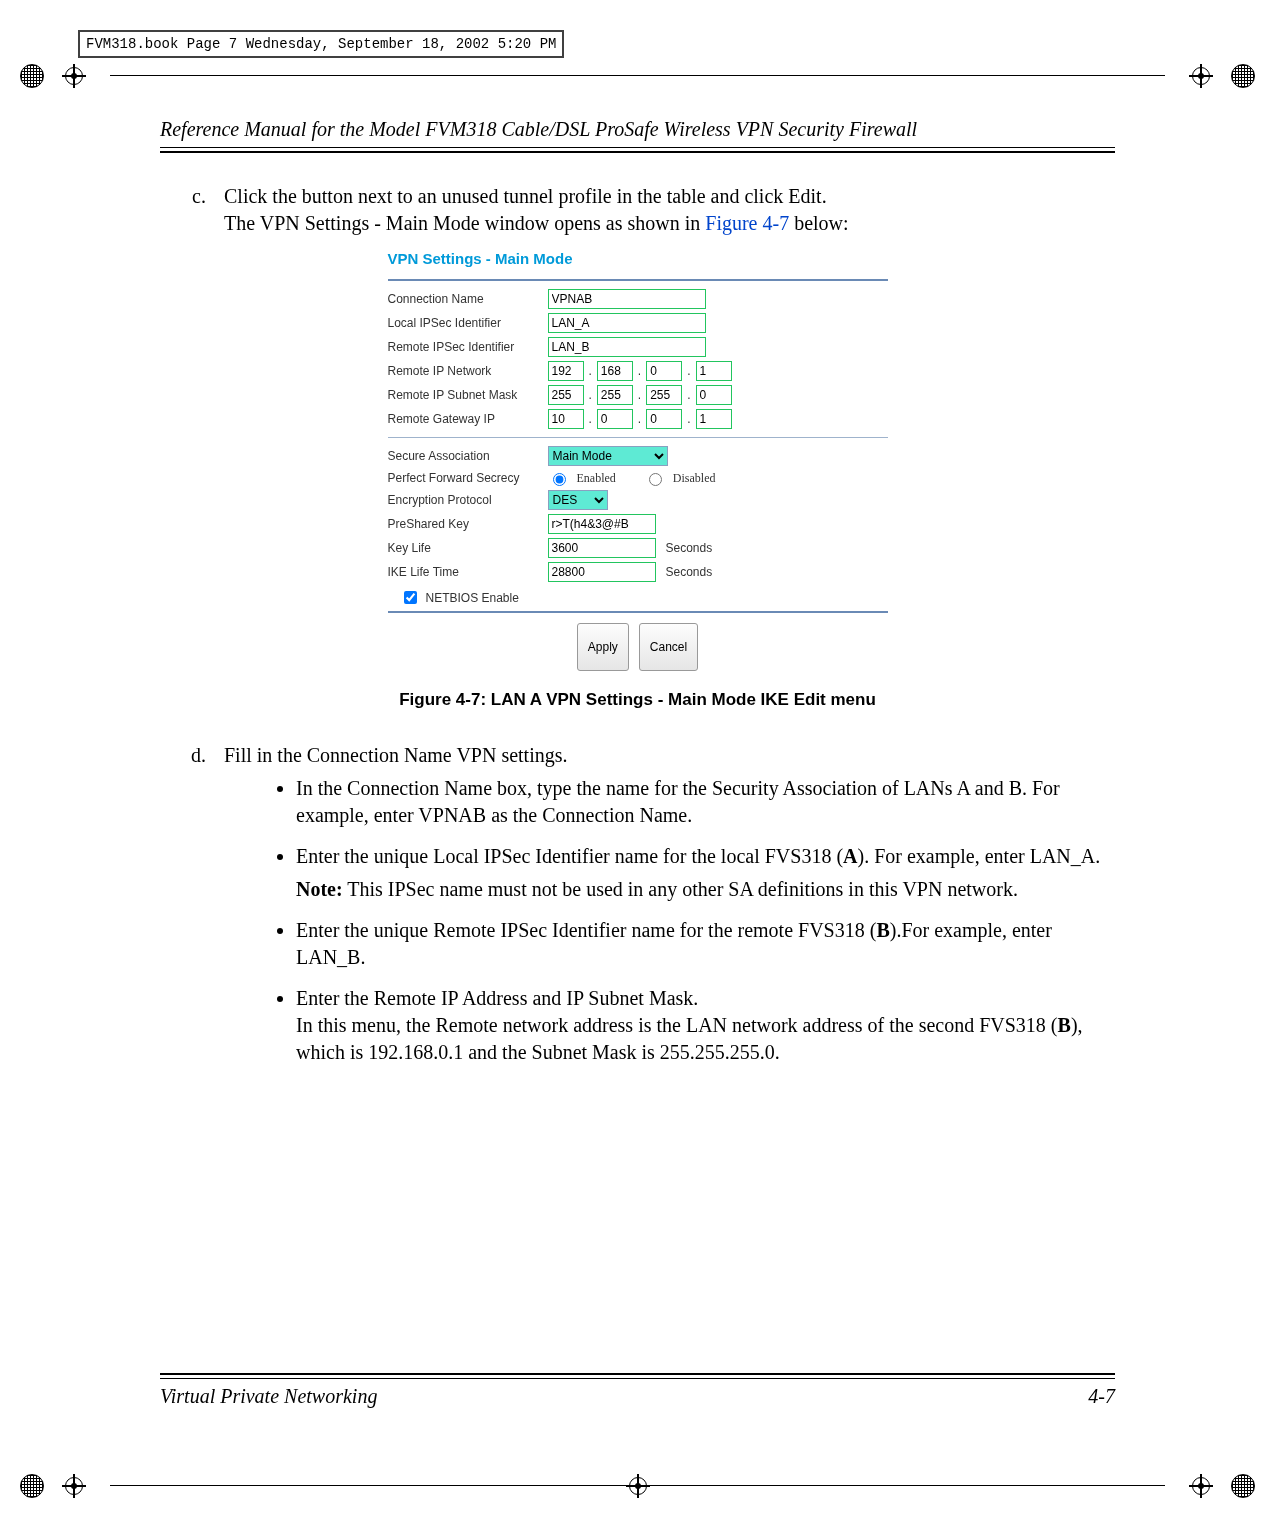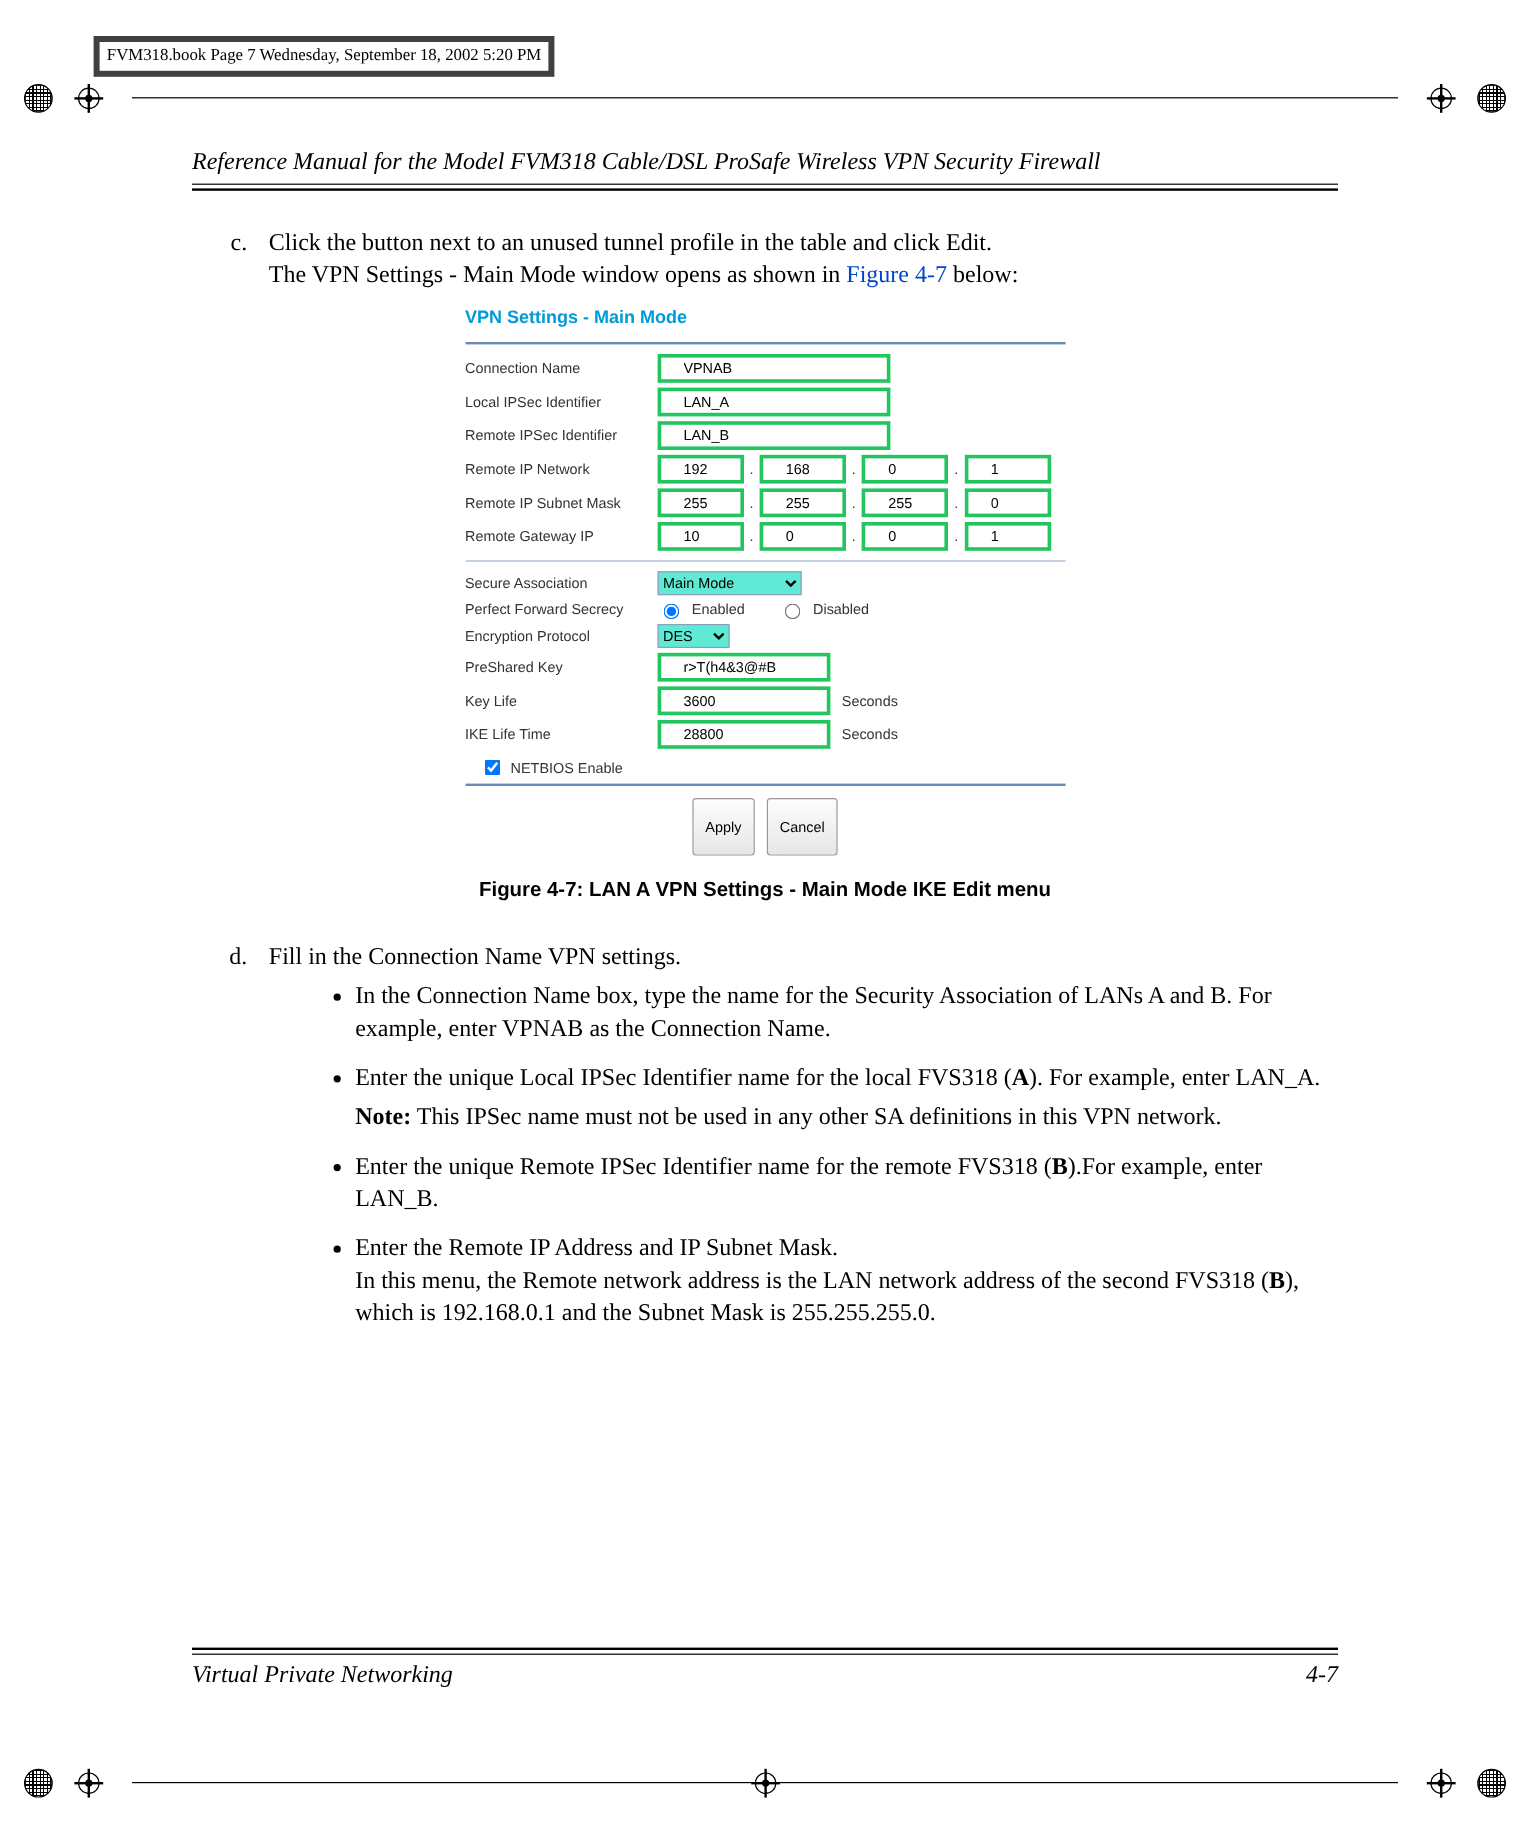--- a/index.html
+++ b/index.html
@@ -10,24 +10,24 @@
     color: #000;
   }
   .page {
     width: 1275px;
     height: 1538px;
     position: relative;
     box-sizing: border-box;
     padding: 30px 50px 50px 50px;
   }
   .print-header {
-    font-family: Liberation Serif, serif;
+    font-family: Liberation Mono, monospace;
     font-size: 14px;
     padding: 4px 6px;
-    border: 5px solid #404040;
+    border: 2px solid #404040;
     display: inline-block;
     margin-left: 28px;
     margin-bottom: 6px;
   }
   .crop-row {
     position: relative;
     height: 24px;
   }
   .rule-long {
     position: absolute;
@@ -108,38 +108,38 @@
     color: #333;
   }
   .panel .hr1 { border-top: 2px solid #6a8ab5; margin: 4px 0 8px 0; }
   .panel .hr2 { border-top: 1px solid #9fb3cc; margin: 8px 0; }
   .row { display: flex; align-items: center; margin: 4px 0; }
   .row .lab { width: 160px; }
   .row .ctrls { display: flex; gap: 4px; align-items: center; }
   input.t {
     font-family: Arial, Helvetica, sans-serif;
     font-size: 12px;
-    padding: 1px 19px;
-    border: 3px solid #22c55e;
+    padding: 1px 3px;
+    border: 1px solid #22c55e;
     background: #fff;
     height: 16px;
     box-sizing: content-box;
   }
   input.w160 { width: 150px; }
   input.w100 { width: 100px; }
   input.oct { width: 28px; text-align: left; }
   .dot-sep { padding: 0 1px; }
   select.sel {
     font-family: Arial, Helvetica, sans-serif;
     font-size: 12px;
     border: 1px solid #8aa0c0;
     background: #5eead4;
     height: 20px;
   }
-  .radio-lab { margin: 0 24px 0 4px; font-size: 12px; }
+  .radio-lab { margin: 0 24px 0 4px; font-size: 12px; font-family: Liberation Serif, serif; }
   .unit { margin-left: 6px; font-size: 12px; color: #333; }
   .chkrow { display: flex; align-items: center; gap: 6px; margin: 6px 0 0 12px; }
   .btnrow { display: flex; gap: 10px; justify-content: center; margin-top: 10px; }
   button.btn {
     font-family: Arial, Helvetica, sans-serif;
     font-size: 12px;
     padding: 16px 10px;
     border: 1px solid #999;
     border-radius: 3px;
     background: linear-gradient(#fdfdfd,#e6e6e6);

